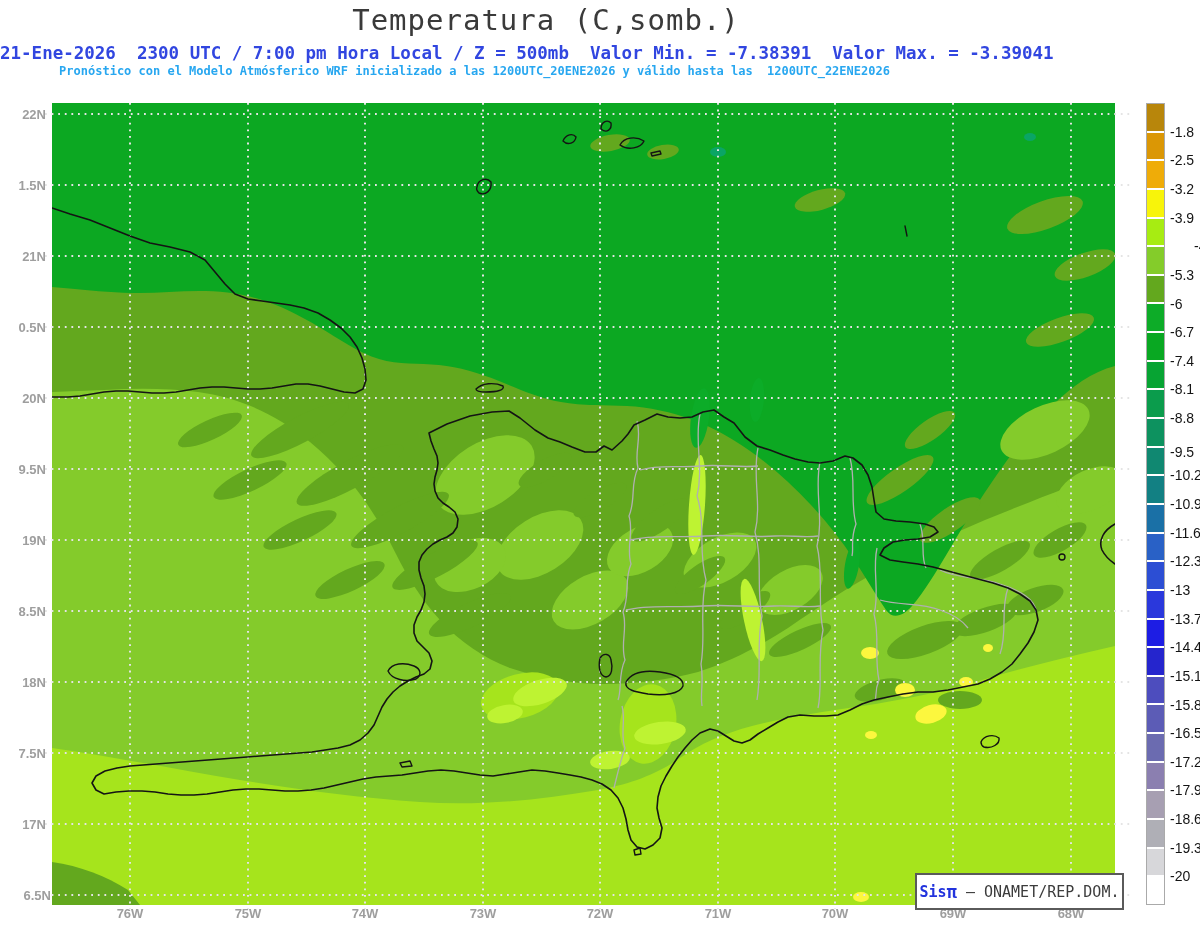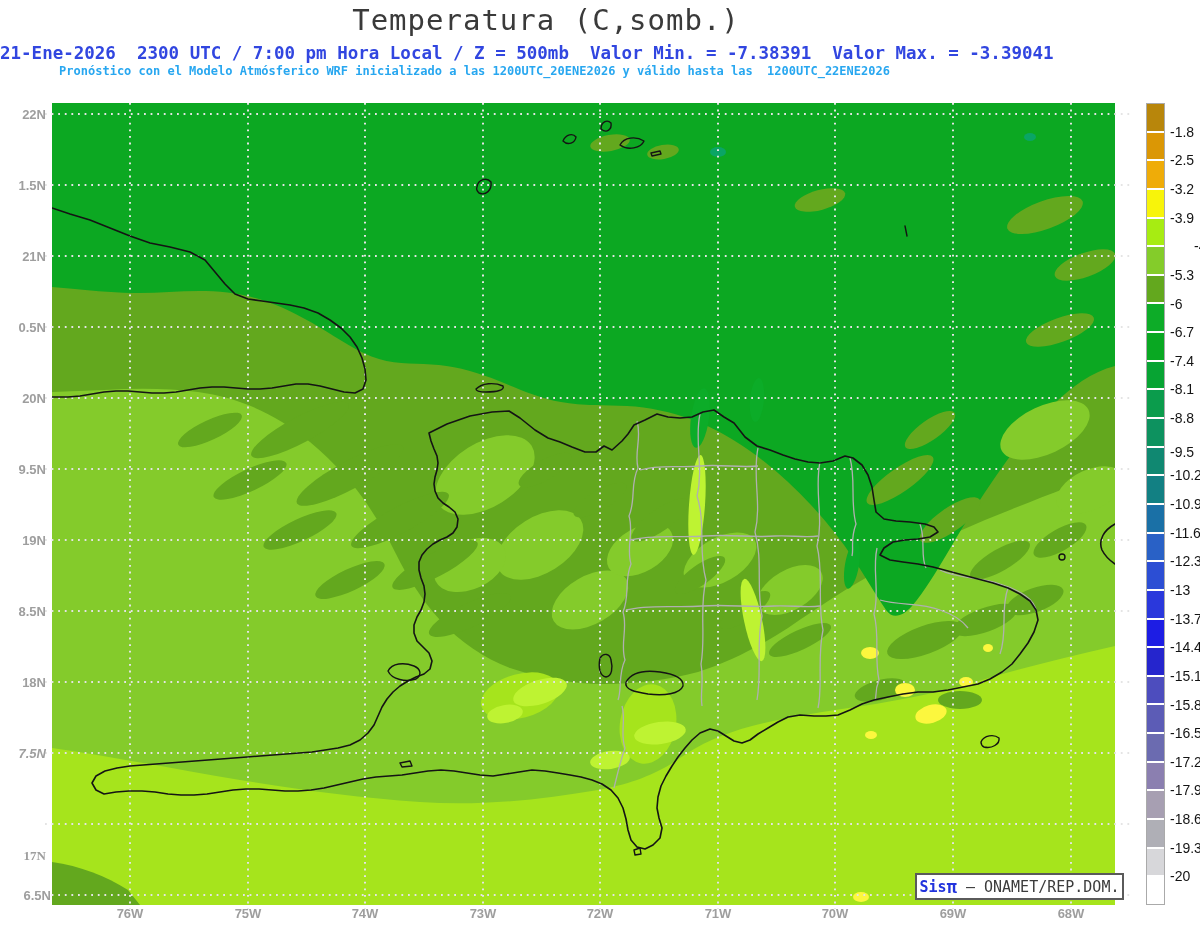--- a/index.html
+++ b/index.html
@@ -14,21 +14,21 @@
               font-size:13px;color:#9e9e9e;}
   .lat-label{width:44px;text-align:right;transform:translateY(-50%);}
   .lon-label{width:60px;text-align:center;transform:translateX(-50%);}
   .colorbar{position:absolute;left:1146px;top:103px;width:19px;height:802px;
             border:1px solid #aaaaaa;box-sizing:border-box;display:flex;flex-direction:column;}
   .cb-cell{flex:1 1 0;border-bottom:2px solid #ffffff;}
   .cb-cell:last-child{border-bottom:none;}
   .cb-label{position:absolute;left:1170px;transform:translateY(-50%);
             font-family:"Liberation Sans",sans-serif;font-size:14px;color:#141414;white-space:pre;}
   .map-svg{position:absolute;left:38px;top:97px;}
-  .credit{position:absolute;left:915px;top:873px;width:209px;height:27px;background:#ffffff;
+  .credit{position:absolute;left:915px;top:873px;width:209px;height:37px;background:#ffffff;
           border:2px solid #5a5a5a;box-sizing:border-box;display:flex;align-items:center;
           justify-content:center;font-size:15px;color:#3c3c3c;white-space:pre;}
   .credit .brand{color:#2233dd;font-weight:bold;}
   .credit .pi{color:#2233dd;font-weight:bold;font-size:17px;}
 </style>
 </head>
 <body>
 
 <div class="stage">
 
@@ -195,22 +195,22 @@
   <div id="lat-labels">
       <div class="axis-label lat-label" style="left: 2px; top: 114px;">22N</div>
       <div class="axis-label lat-label" style="left: 2px; top: 185px;">1.5N</div>
       <div class="axis-label lat-label" style="left: 2px; top: 256px;">21N</div>
       <div class="axis-label lat-label" style="left: 2px; top: 327px;">0.5N</div>
       <div class="axis-label lat-label" style="left: 2px; top: 398px;">20N</div>
       <div class="axis-label lat-label" style="left: 2px; top: 469px;">9.5N</div>
       <div class="axis-label lat-label" style="left: 2px; top: 540px;">19N</div>
       <div class="axis-label lat-label" style="left: 2px; top: 611px;">8.5N</div>
       <div class="axis-label lat-label" style="left: 2px; top: 682px;">18N</div>
-      <div class="axis-label lat-label" style="left: 2px; top: 753px; font-style: italic;">7.5N</div>
-      <div class="axis-label lat-label" style="left: 2px; top: 856px; font-family: Liberation Serif, serif;">17N</div>
+      <div class="axis-label lat-label" style="left: 2px; top: 753px;">7.5N</div>
+      <div class="axis-label lat-label" style="left: 2px; top: 824px;">17N</div>
       <div class="axis-label lat-label" style="left: 7px; top: 895px;">6.5N</div>
     </div>
   <div id="lon-labels">
       <div class="axis-label lon-label" style="left: 130px; top: 906px;">76W</div>
       <div class="axis-label lon-label" style="left: 248px; top: 906px;">75W</div>
       <div class="axis-label lon-label" style="left: 365px; top: 906px;">74W</div>
       <div class="axis-label lon-label" style="left: 483px; top: 906px;">73W</div>
       <div class="axis-label lon-label" style="left: 600px; top: 906px;">72W</div>
       <div class="axis-label lon-label" style="left: 718px; top: 906px;">71W</div>
       <div class="axis-label lon-label" style="left: 835px; top: 906px;">70W</div>

